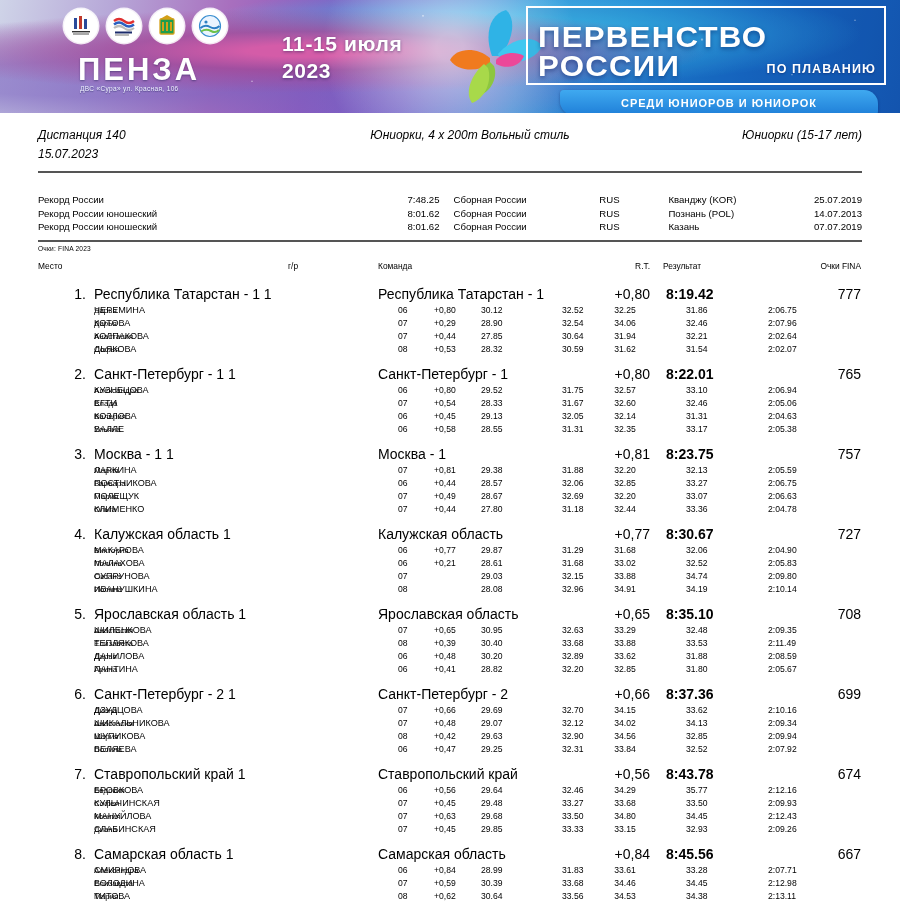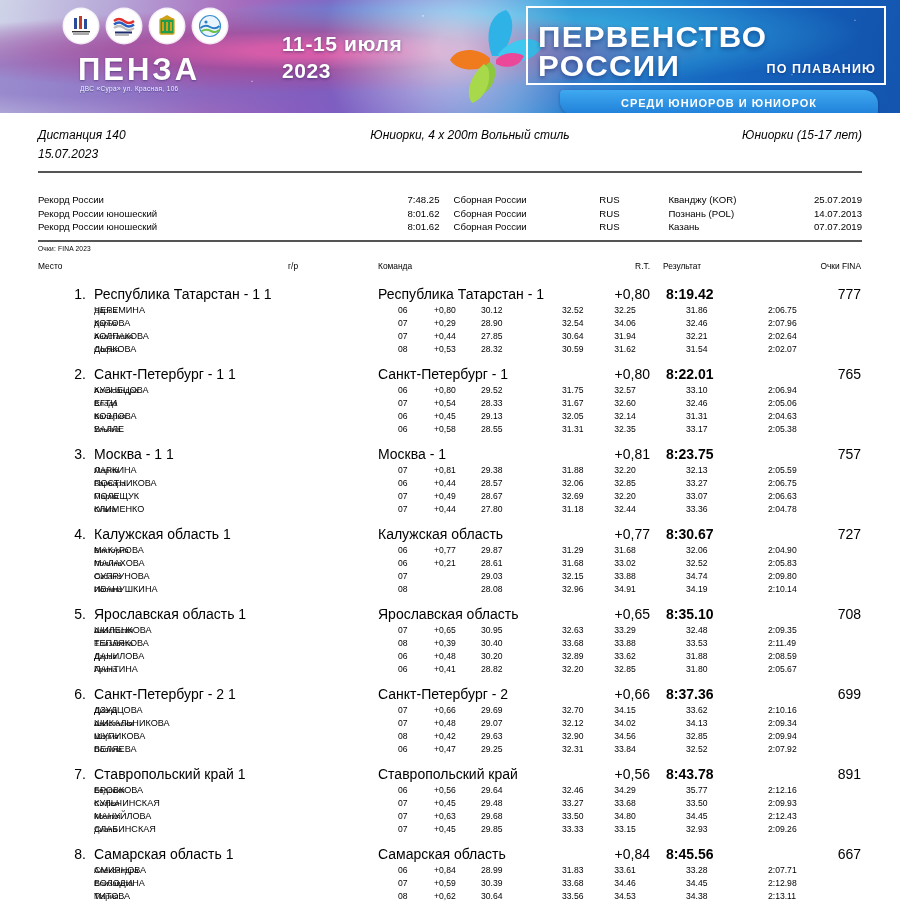--- a/index.html
+++ b/index.html
@@ -582,21 +582,21 @@
             <span class="sw-tot">2:07.92</span>
           </div>
         </div>
         <div class="team">
           <div class="team-line">
             <span class="tl-rank">7.</span>
             <span class="tl-name">Ставропольский край 1</span>
             <span class="tl-club">Ставропольский край</span>
             <span class="tl-rt">+0,56</span>
             <span class="tl-res">8:43.78</span>
-            <span class="tl-fina">891</span>
+            <span class="tl-fina">674</span>
           </div>
           <div class="swim-line">
             <span class="sw-name"><span>БРОВКОВА</span><em> Евдокия</em></span>
             <span class="sw-yob">06</span>
             <span class="sw-rt">+0,56</span>
             <span class="sw-s1">29.64</span>
             <span class="sw-s2">32.46</span>
             <span class="sw-s3">34.29</span>
             <span class="sw-s4">35.77</span>
             <span class="sw-tot">2:12.16</span>

